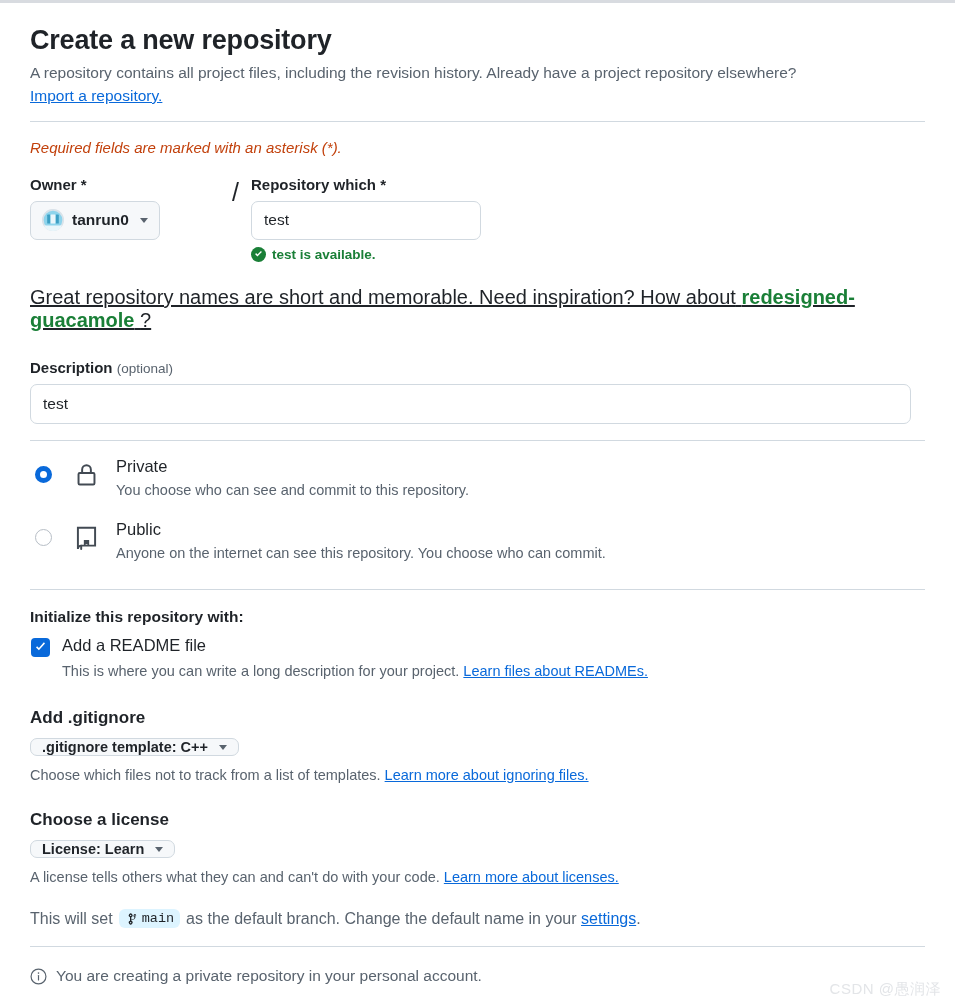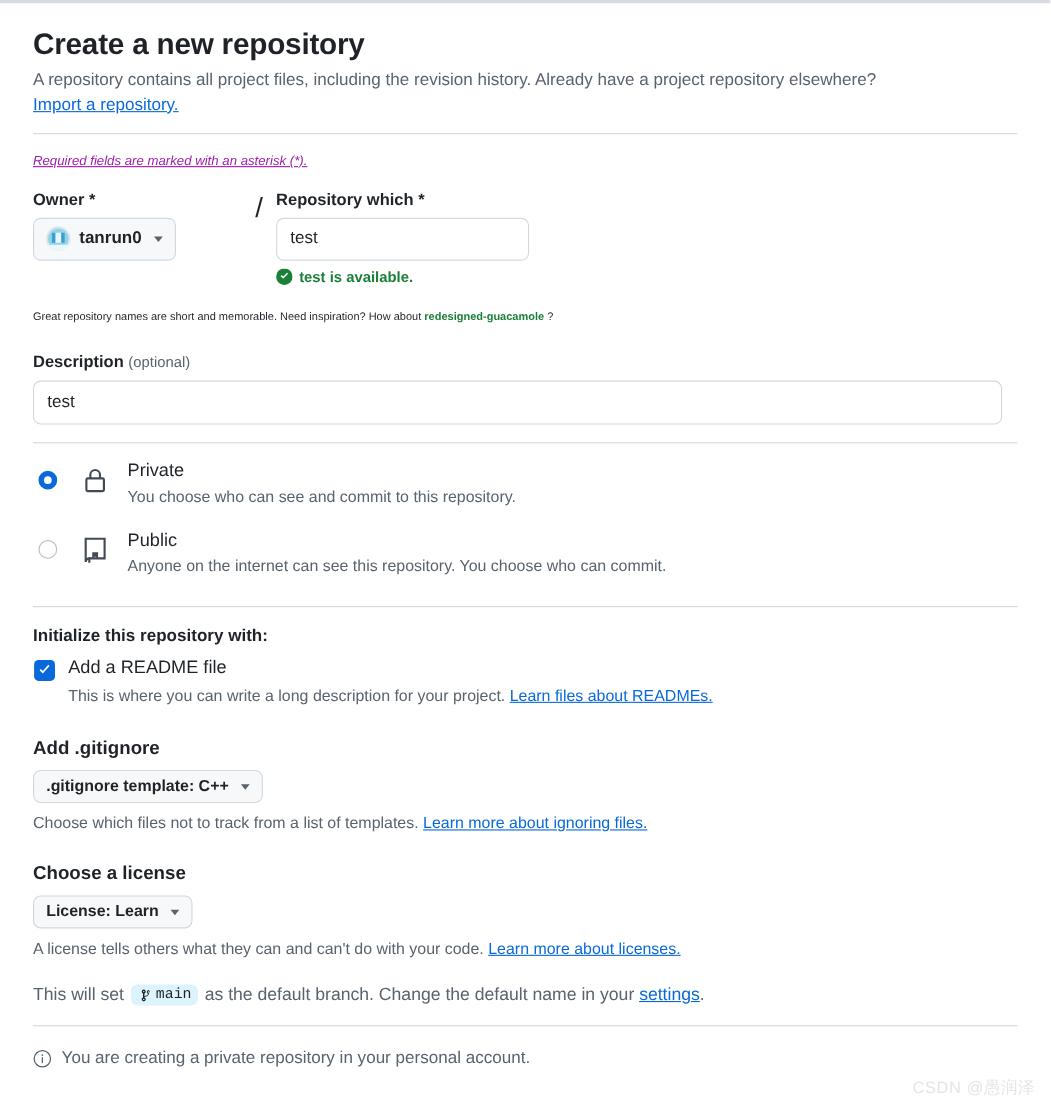--- a/index.html
+++ b/index.html
@@ -54,24 +54,23 @@
     margin-top: 2px;
   }
   .divider {
     height: 1px;
     background: #d1d9e0;
     border: 0;
     margin: 16px 0 0 0;
   }
   .required-note {
     font-style: italic;
-    font-size: 12px;
-    color: #a21caf;
+    font-size: 15px;
+    color: #c2410c;
     margin: 17px 0 0 0;
-    text-decoration: underline;
   }
 
   
   .name-row {
     display: flex;
     align-items: flex-start;
     margin-top: 20px;
   }
   .field-label {
     font-size: 15px;
@@ -136,23 +135,24 @@
   .avail {
     display: flex;
     align-items: center;
     gap: 6px;
     margin-top: 7px;
     font-size: 13.5px;
     font-weight: 700;
     color: #1a7f37;
   }
   .hint-line {
-    font-size: 10px;
+    font-size: 20px;
     color: #1f2328;
     margin-top: 24px;
+    text-decoration: underline;
   }
   .suggest {
     color: #1a7f37;
     font-weight: 700;
   }
 
   
   .desc-block { margin-top: 27px; }
   .desc-input {
     width: 881px;
@@ -239,21 +239,21 @@
     line-height: 1.4;
   }
 
   .head-gitignore { margin-top: 27px; font-size: 17px; font-weight: 700; }
   .head-license { margin-top: 27px; font-size: 17px; font-weight: 700; }
 
   .dd-button {
     display: inline-flex;
     align-items: center;
     gap: 8px;
-    height: 30px;
+    height: 18px;
     padding: 0 11px;
     margin-top: 10px;
     background: #f6f8fa;
     border: 1px solid #d1d9e0;
     border-radius: 7px;
     cursor: pointer;
     font-size: 14.5px;
     font-weight: 600;
     color: #1f2328;
     white-space: nowrap;

